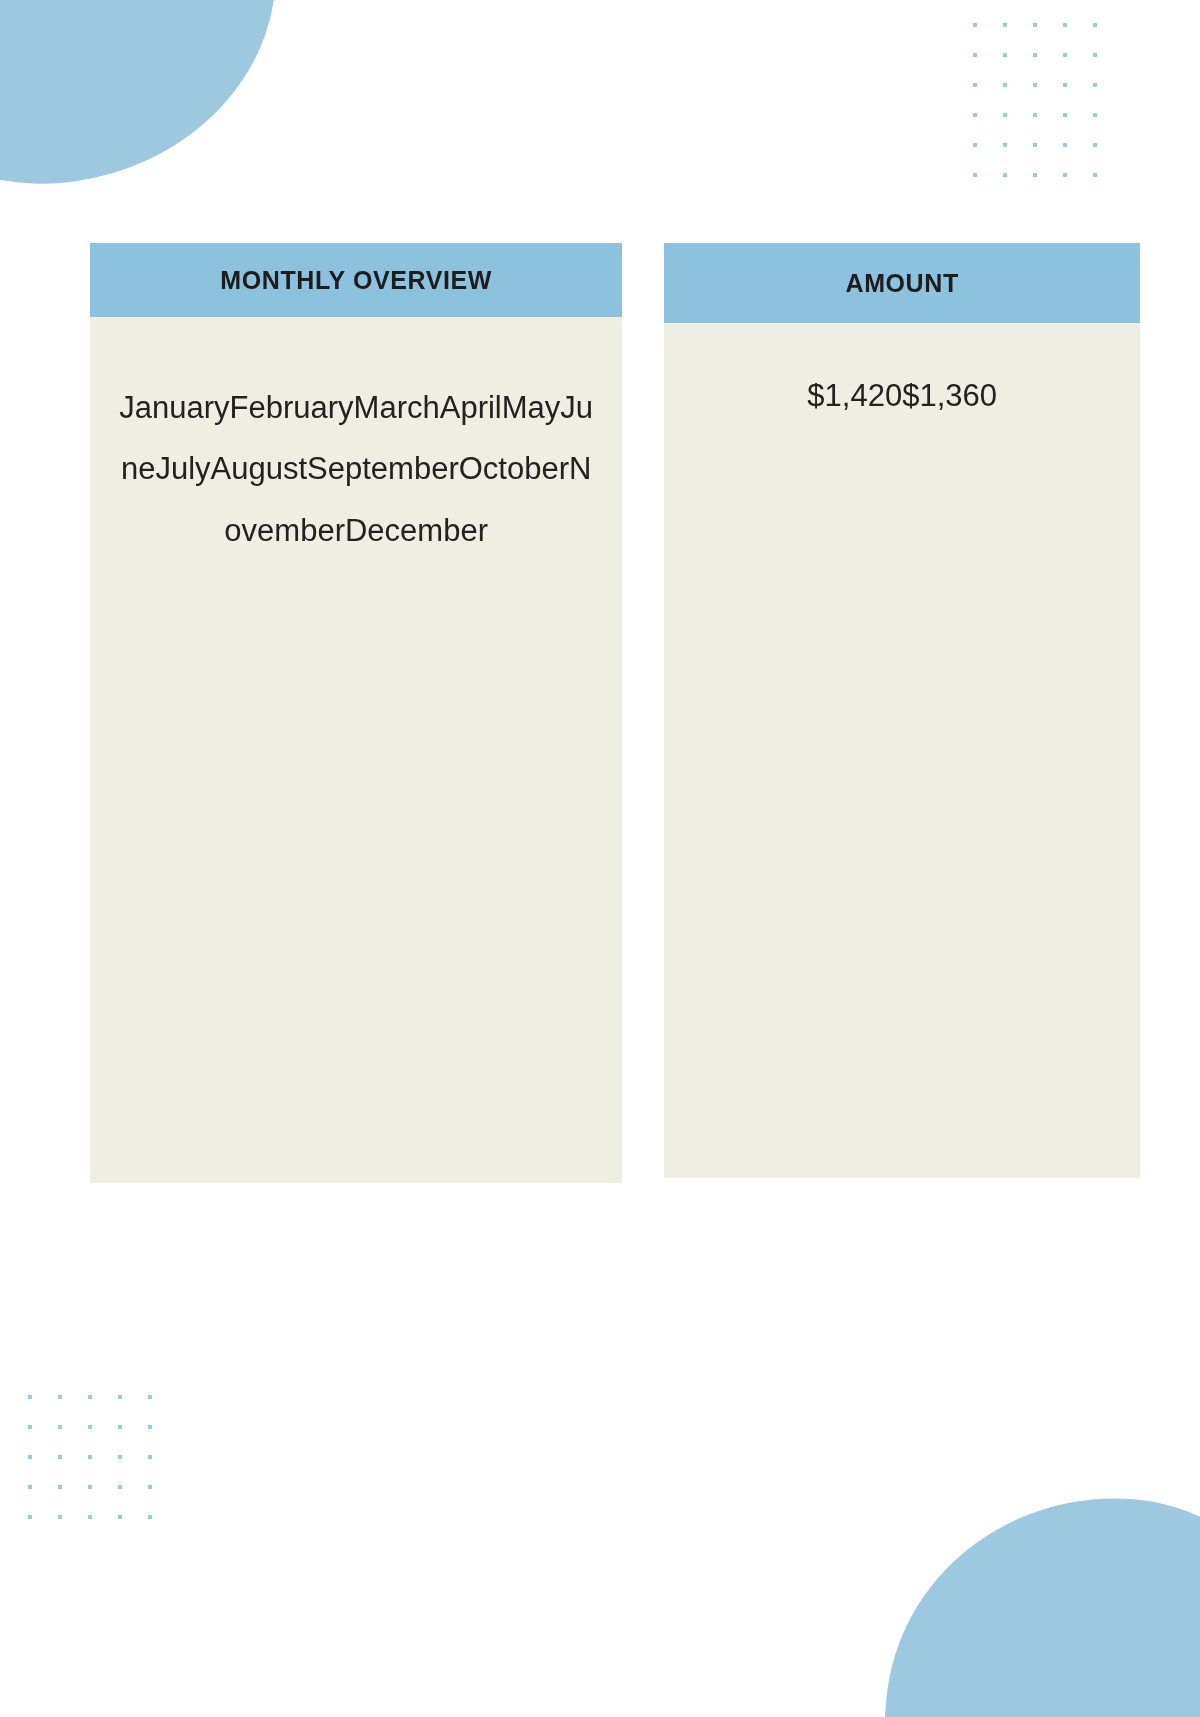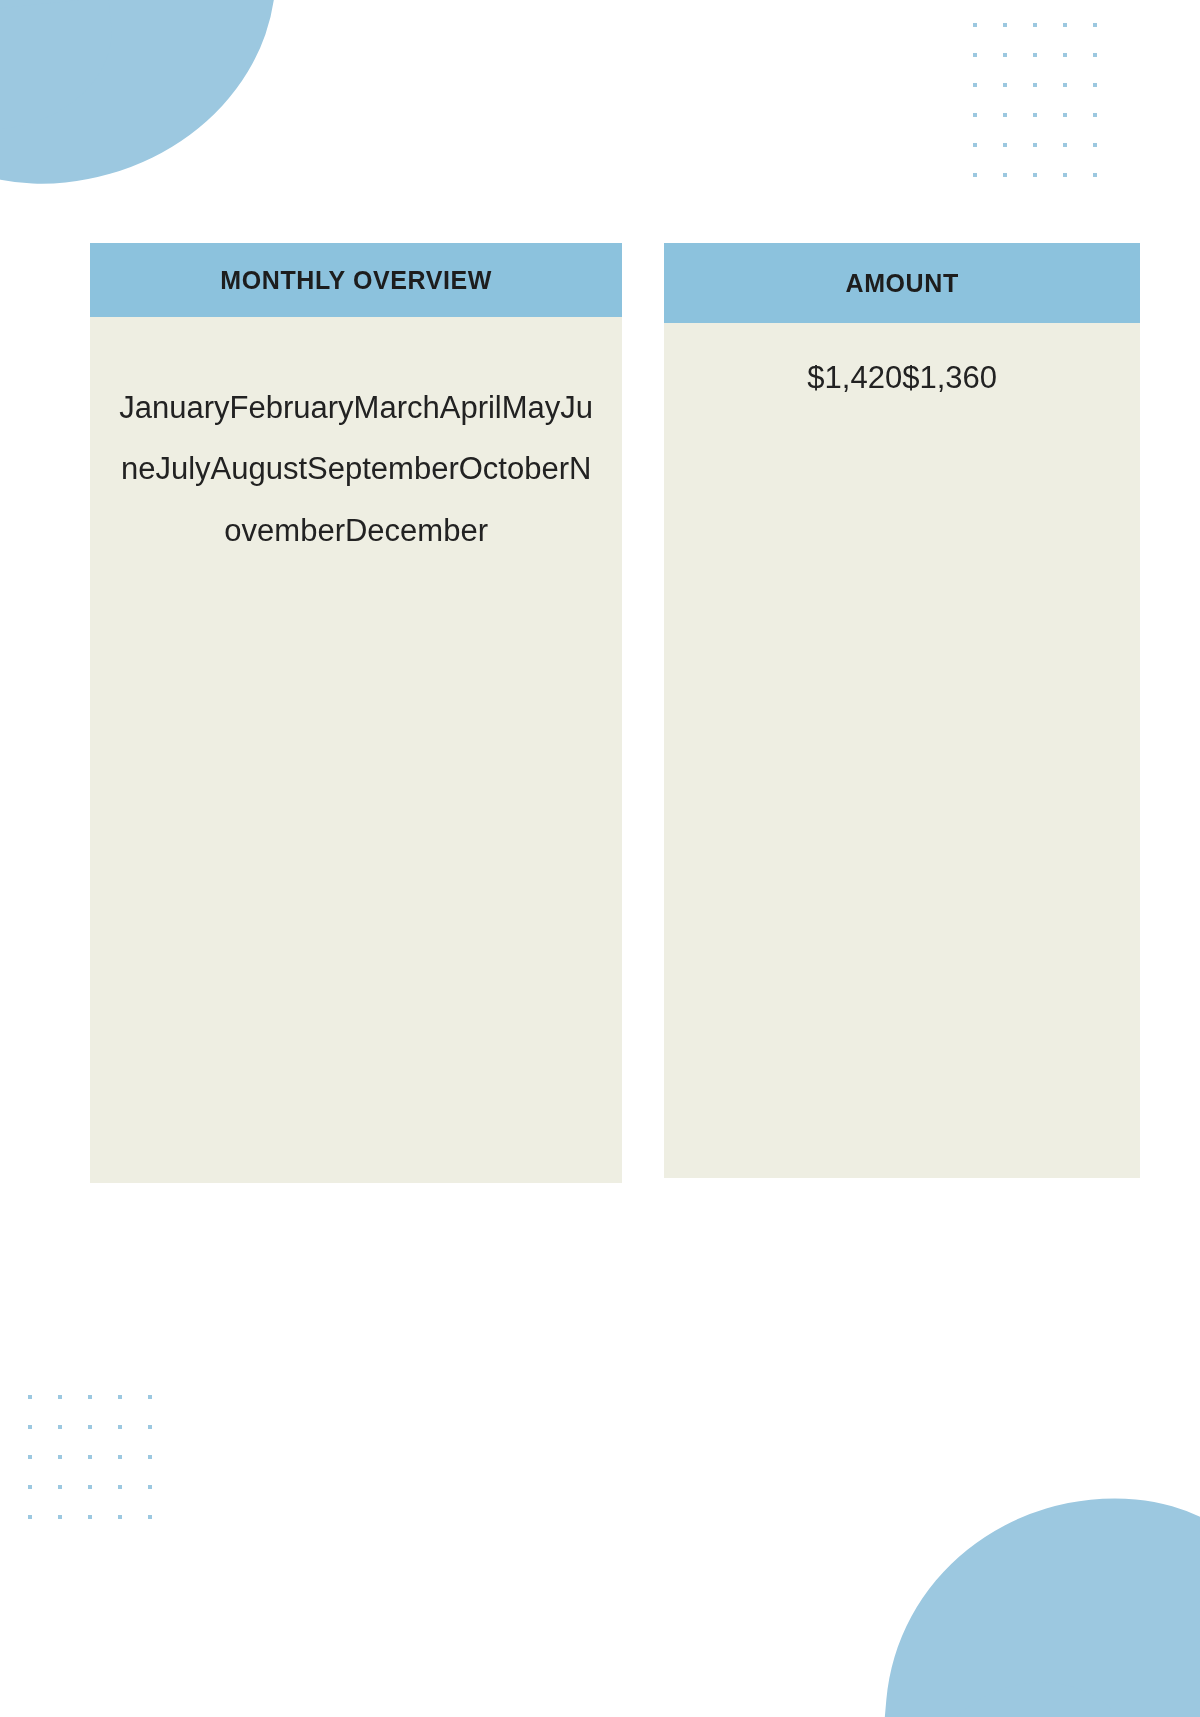--- a/index.html
+++ b/index.html
@@ -119,20 +119,21 @@
     font-size: 31px;
     color: #222222;
     text-align: center;
     line-height: 1.98;
     word-break: break-all;
     font-weight: 400;
   }
   .cell-text.amounts {
     word-break: normal;
     line-height: 1.6;
+    margin-top: 18px;
   }
 </style>
 </head>
 <body>
 
 <div class="blob blob-top-left"></div>
 <div class="dots dots-top-right"></div>
 <div class="dots dots-bottom-left"></div>
 <div class="blob blob-bottom-right"></div>
 

